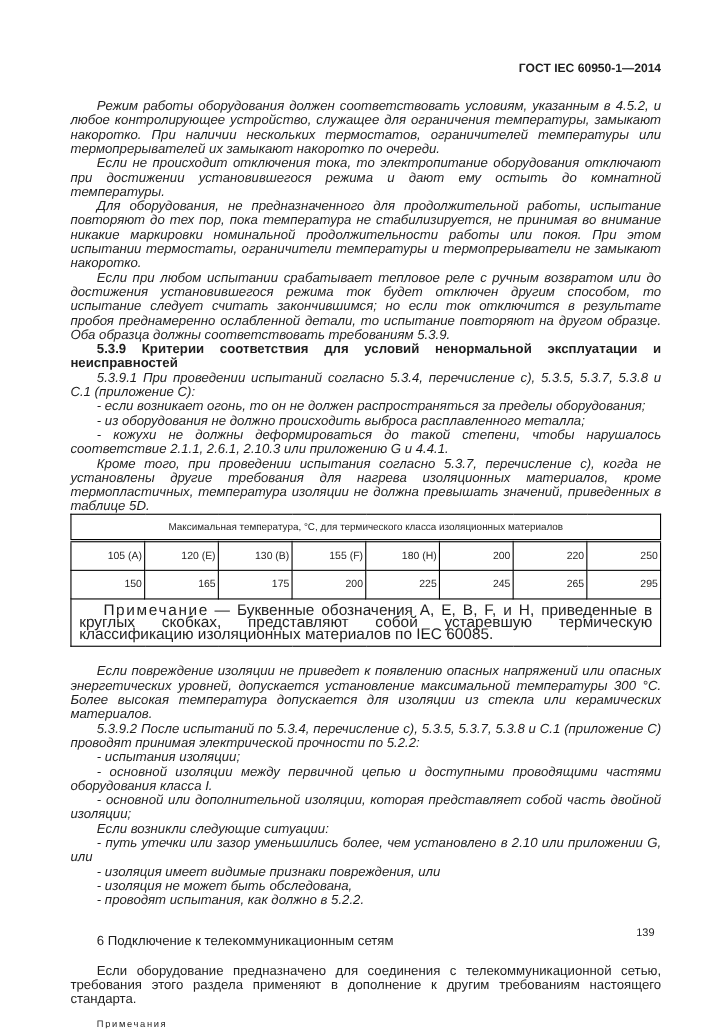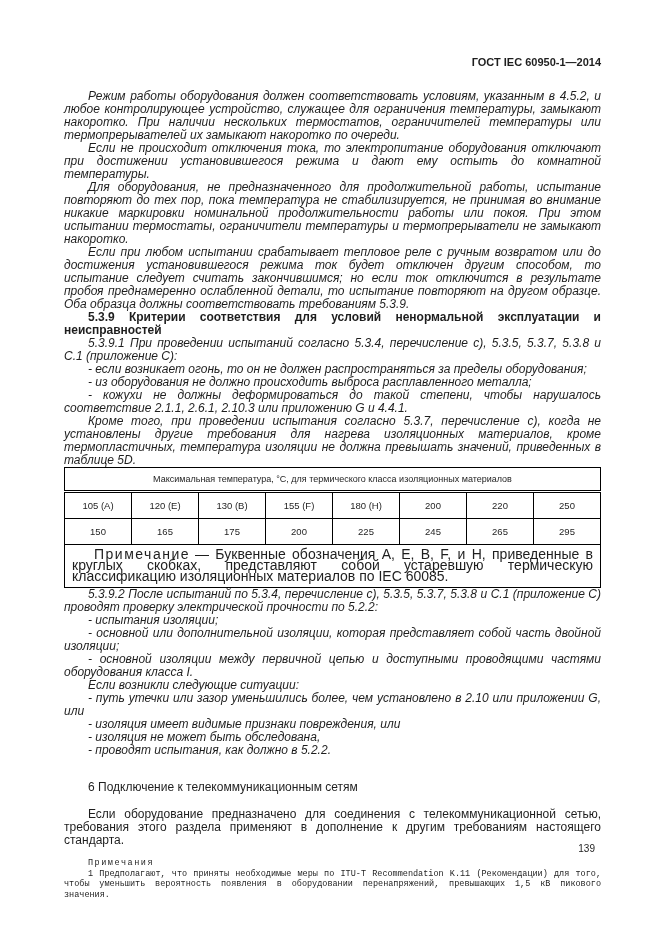--- a/index.html
+++ b/index.html
@@ -48,41 +48,41 @@
     font-weight:normal;
   }
   table.t5d th.span{
     font-size:9px;
     padding:6px 4px;
     border-bottom:3px double #000;
   }
   table.t5d td.val{
     font-size:9.5px;
     padding:7px 2px;
+    text-align:right;
   }
   table.t5d td.note{
     font-size:14px;
     line-height:11px;
     text-align:justify;
     padding:4px 7px 5px 7px;
     text-indent:22px;
   }
   .after-table{margin-top:16px !important;}
   .h6{
     font-size:13.5px;
     line-height:16px;
     font-weight:normal;
     margin:24px 0 14px 0 !important;
     text-align:left !important;
     text-indent:24px;
   }
   .small{
     font-size:8.5px !important;
     line-height:10.5px !important;
-    font-family:Liberation Mono, monospace;
   }
   .notes-label{margin-top:11px !important;}
   .page-number{
     position:absolute;
     top:843px;
     right:66px;
     font-size:10px;
   }
 </style>
 </head>
@@ -131,24 +131,25 @@
           <td class="val">245</td>
           <td class="val">265</td>
           <td class="val">295</td>
         </tr>
         <tr>
           <td class="note" colspan="8"><span class="sp">Примечание</span><span>— Буквенные обозначения A, E, B, F, и H, приведенные в круглых скобках, представляют собой устаревшую термическую классификацию изоляционных материалов по IEC 60085.</span></td>
         </tr>
       </tbody>
     </table>
 
-    <p class="it ind">5.3.9.2 После испытаний по 5.3.4, перечисление с), 5.3.5, 5.3.7, 5.3.8 и С.1 (приложение С) проводят проверку электрической прочности по 5.2.2:</p>
+    <p class="it ind after-table">Если повреждение изоляции не приведет к появлению опасных напряжений или опасных энергетических уровней, допускается установление максимальной температуры 300 °С. Более высокая температура допускается для изоляции из стекла или керамических материалов.</p>
+    <p class="it ind">5.3.9.2 После испытаний по 5.3.4, перечисление с), 5.3.5, 5.3.7, 5.3.8 и С.1 (приложение С) проводят принимая электрической прочности по 5.2.2:</p>
     <p class="it ind">- испытания изоляции;</p>
+    <p class="it ind">- основной изоляции между первичной цепью и доступными проводящими частями оборудования класса I.</p>
     <p class="it ind">- основной или дополнительной изоляции, которая представляет собой часть двойной изоляции;</p>
-    <p class="it ind">- основной изоляции между первичной цепью и доступными проводящими частями оборудования класса I.</p>
     <p class="it ind">Если возникли следующие ситуации:</p>
     <p class="it ind">- путь утечки или зазор уменьшились более, чем установлено в 2.10 или приложении G, или</p>
     <p class="it ind">- изоляция имеет видимые признаки повреждения, или</p>
     <p class="it ind">- изоляция не может быть обследована,</p>
     <p class="it ind">- проводят испытания, как должно в 5.2.2.</p>
 
     <p class="h6">6 Подключение к телекоммуникационным сетям</p>
     <p class="ind">Если оборудование предназначено для соединения с телекоммуникационной сетью, требования этого раздела применяют в дополнение к другим требованиям настоящего стандарта.</p>
     <p class="small ind sp notes-label">Примечания</p>
     <p class="small ind">1 Предполагают, что приняты необходимые меры по ITU-T Recommendation K.11 (Рекомендации) для того, чтобы уменьшить вероятность появления в оборудовании перенапряжений, превышающих 1,5 кВ пикового значения.</p>

